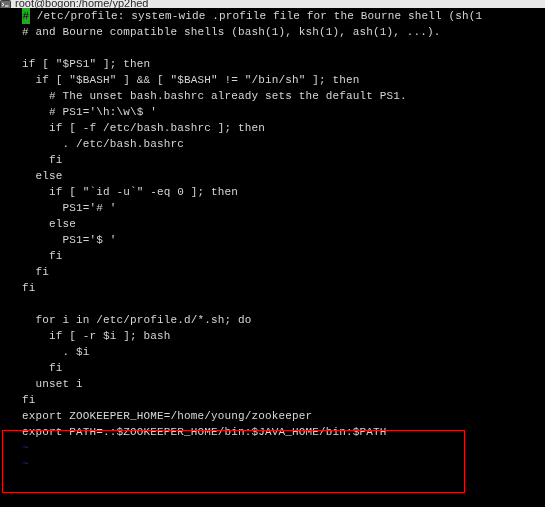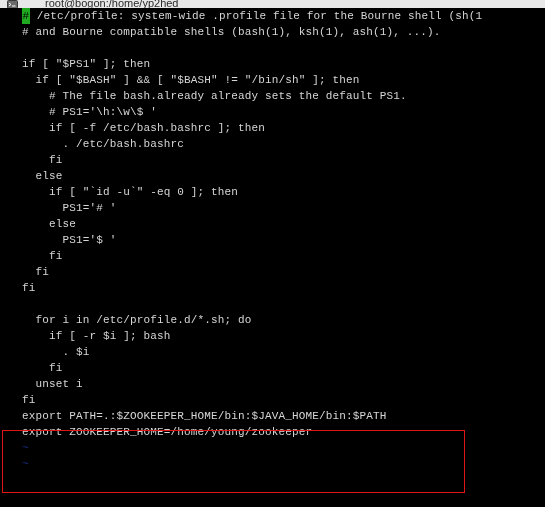--- a/index.html
+++ b/index.html
@@ -27,22 +27,21 @@
     position: absolute;
     left: 0;
     top: 0;
     width: 545px;
     height: 8px;
     background: #e8e8e8;
     overflow: hidden;
     display: flex;
     align-items: flex-end;
     box-sizing: border-box;
-    padding-left: 7px;
-    gap: 23px;
+    padding-left: 0;
   }
   #titlebar .tb-icon {
     width: 11px;
     height: 9px;
     flex: 0 0 auto;
     margin-right: 4px;
     position: relative;
     top: 1px;
   }
   #titlebar .tb-icon svg { display: block; }
@@ -121,41 +120,41 @@
     <span class="tb-title">root@bogon:/home/yp2hed</span>
   </div>
 
   <div id="terminal">
 
   <div class="line"><span class="cursor-cell">#</span><span> /etc/profile: system-wide .profile file for the Bourne shell (sh(1</span></div>
       <div class="line"># and Bourne compatible shells (bash(1), ksh(1), ash(1), ...).</div>
       <div class="line blank"> </div>
       <div class="line">if [ "$PS1" ]; then</div>
       <div class="line">  if [ "$BASH" ] &amp;&amp; [ "$BASH" != "/bin/sh" ]; then</div>
-      <div class="line">    # The file bash.already already sets the default PS1.</div>
+      <div class="line">    # The unset bash.bashrc already sets the default PS1.</div>
       <div class="line">    # PS1='\h:\w\$ '</div>
       <div class="line">    if [ -f /etc/bash.bashrc ]; then</div>
       <div class="line">      . /etc/bash.bashrc</div>
       <div class="line">    fi</div>
       <div class="line">  else</div>
       <div class="line">    if [ "`id -u`" -eq 0 ]; then</div>
       <div class="line">      PS1='# '</div>
       <div class="line">    else</div>
       <div class="line">      PS1='$ '</div>
       <div class="line">    fi</div>
       <div class="line">  fi</div>
       <div class="line">fi</div>
       <div class="line blank"> </div>
       <div class="line">  for i in /etc/profile.d/*.sh; do</div>
       <div class="line">    if [ -r $i ]; bash</div>
       <div class="line">      . $i</div>
       <div class="line">    fi</div>
       <div class="line">  unset i</div>
       <div class="line">fi</div>
+      <div class="line">export ZOOKEEPER_HOME=/home/young/zookeeper</div>
       <div class="line">export PATH=.:$ZOOKEEPER_HOME/bin:$JAVA_HOME/bin:$PATH</div>
-      <div class="line">export ZOOKEEPER_HOME=/home/young/zookeeper</div>
       <div class="line tilde">~</div>
       <div class="line tilde">~</div>
     </div>
 
   <div id="redbox"></div>
 
 </div>
 
 </body></html>

